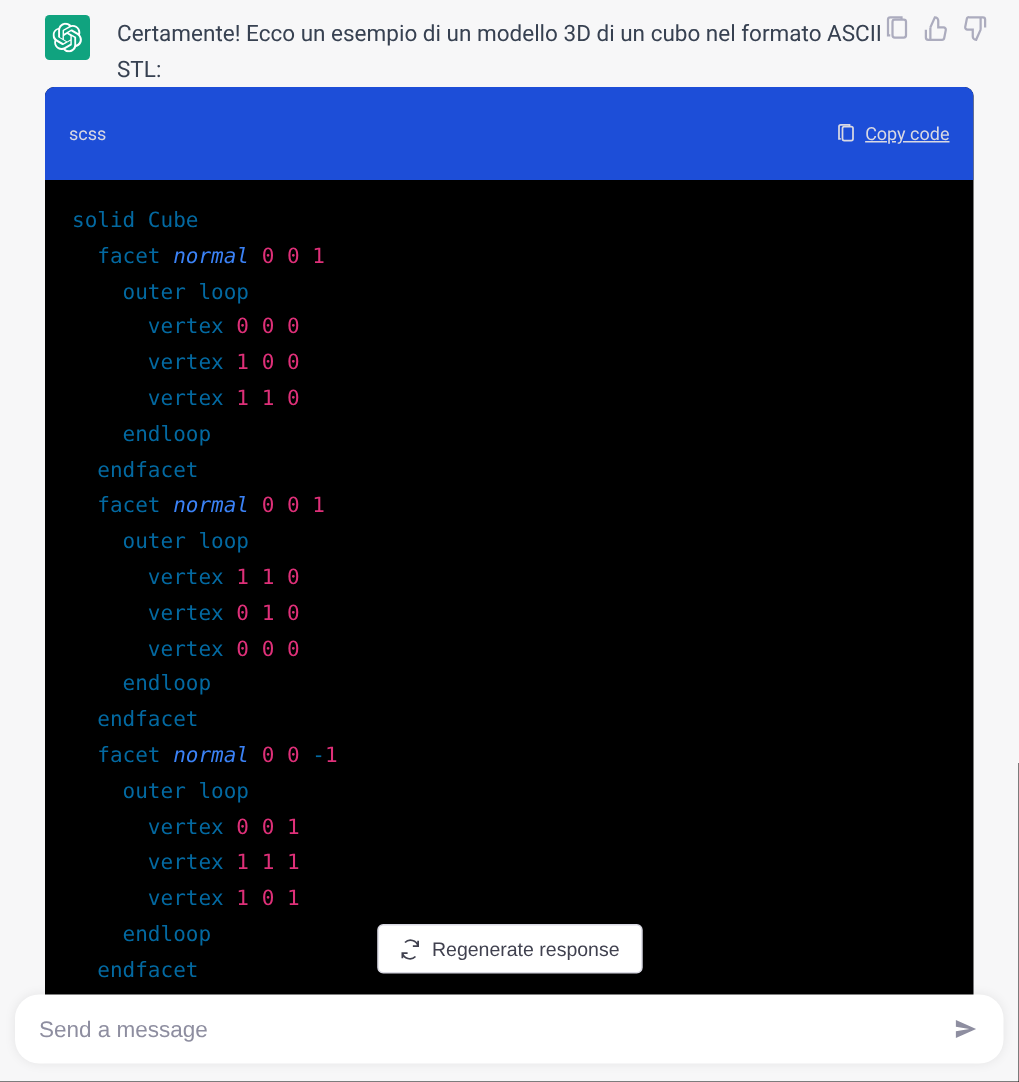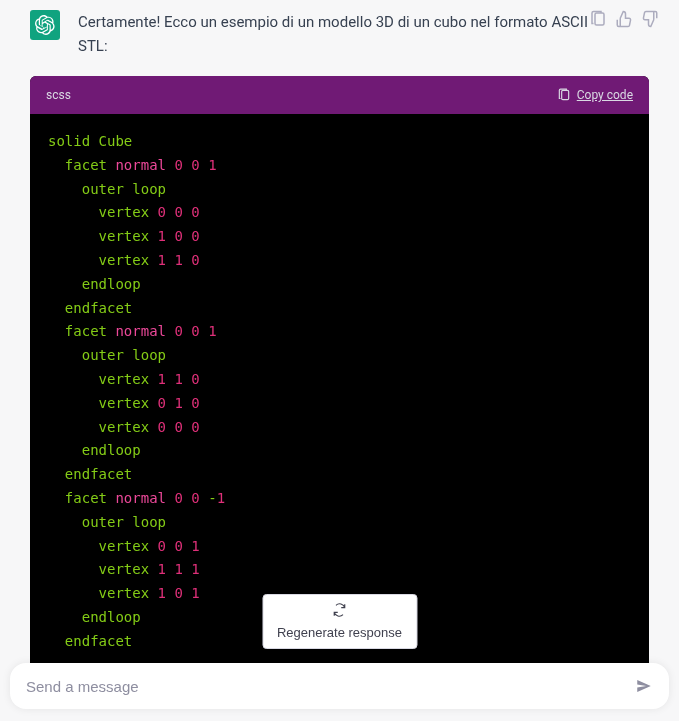--- a/index.html
+++ b/index.html
@@ -28,21 +28,20 @@
   }
   .avatar svg { width: 20px; height: 20px; }
   .message-content {
     flex: 1;
     min-width: 0;
   }
   .intro-text {
     color: #374151;
     font-size: 15px;
     line-height: 1.6;
-    margin-bottom: 18px;
     padding-right: 50px;
   }
   .actions {
     position: absolute;
     top: 10px;
     right: 20px;
     display: flex;
     gap: 8px;
   }
   .action-icon {
@@ -52,25 +51,25 @@
     cursor: pointer;
   }
   .code-block {
     background: #000;
     border-radius: 6px;
     overflow: hidden;
     margin-right: 0;
     margin-left: -48px;
   }
   .code-header {
-    background: #701a75;
+    background: #1d4ed8;
     display: flex;
     justify-content: space-between;
     align-items: center;
-    padding: 12px 16px;
+    padding: 24px 16px;
     font-size: 12px;
     color: #d9d9e3;
   }
   .copy-btn {
     display: flex;
     align-items: center;
     gap: 6px;
     cursor: pointer;
     color: #d9d9e3;
     font-size: 12px;
@@ -79,39 +78,38 @@
   .copy-btn svg { width: 14px; height: 14px; }
   .code-body {
     padding: 16px 18px;
     font-family: "Consolas", "Monaco", monospace;
     font-size: 14px;
     line-height: 1.7;
     color: #fff;
     white-space: pre;
     overflow: hidden;
   }
-  .tok-kw { color: #84cc16; }
-  .tok-fn { color: #ec4899; }
+  .tok-kw { color: #0369a1; }
+  .tok-fn { color: #3b82f6; font-style: italic; }
   .tok-num { color: #df3079; }
   .regen-btn {
     position: absolute;
     left: 50%;
     transform: translateX(-50%);
     bottom: 72px;
     background: #fff;
     border: 1px solid #d9d9e3;
     border-radius: 4px;
     padding: 8px 14px;
     display: flex;
     align-items: center;
     gap: 8px;
     font-size: 13px;
     color: #40414f;
     cursor: pointer;
-    flex-direction: column;
   }
   .regen-btn svg { width: 14px; height: 14px; }
   .input-bar {
     position: absolute;
     bottom: 12px;
     left: 10px;
     right: 10px;
     background: #fff;
     border-radius: 16px;
     box-shadow: 0 0 8px rgba(0,0,0,0.08);

